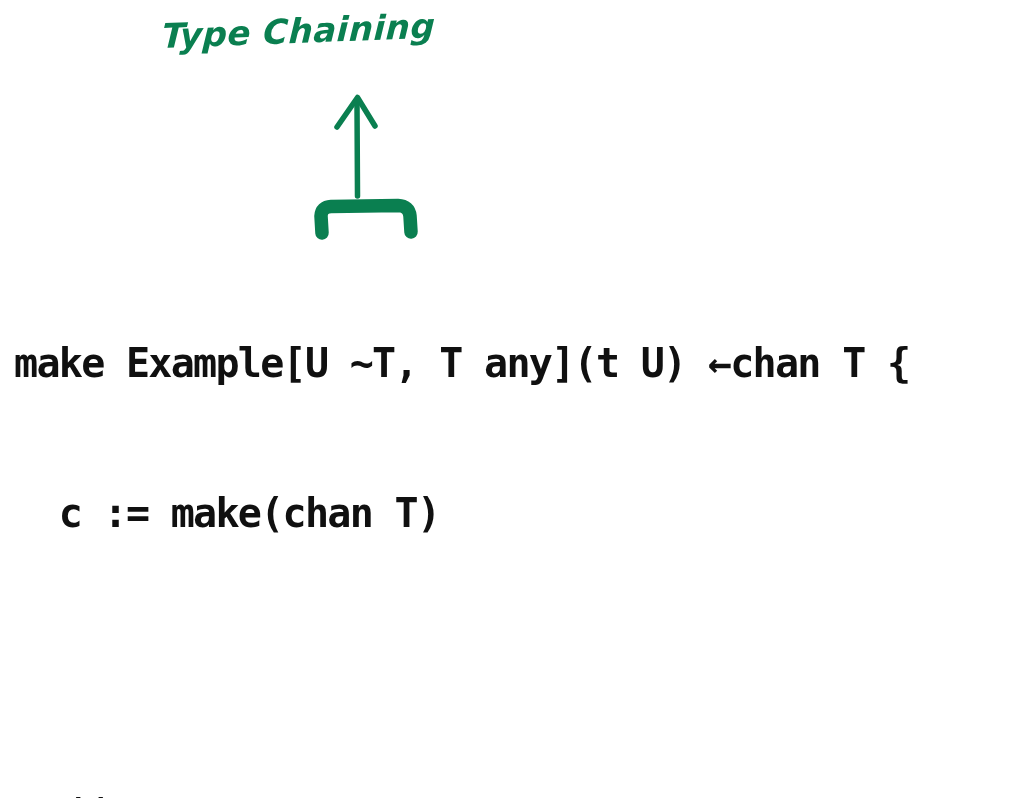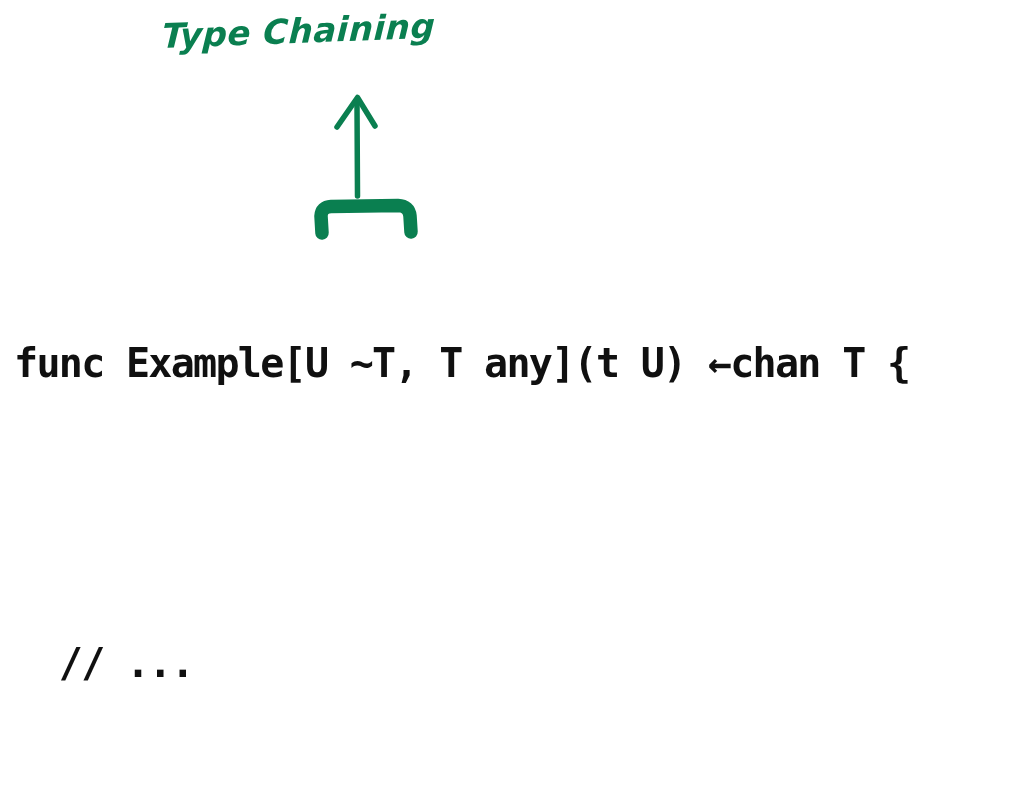--- a/index.html
+++ b/index.html
@@ -57,21 +57,22 @@
     white-space: pre;
   }
   .code-line.blank { color: transparent; }
 </style>
 </head>
 <body>
 
 <div id="page" style="background: rgb(255, 255, 255);">
 
   <div id="code-block" style="color: rgb(16, 16, 16);">
-    <span class="code-line">func Example[U ~T, T any](t U) ←chan T {</span>
+    <span class="code-line">make Example[U ~T, T any](t U) ←chan T {</span>
+    <span class="code-line">  c := make(chan T)</span>
     <span class="code-line blank"></span>
     <span class="code-line">  // ...</span>
     
     
     
     
     
     
     
   </div>

